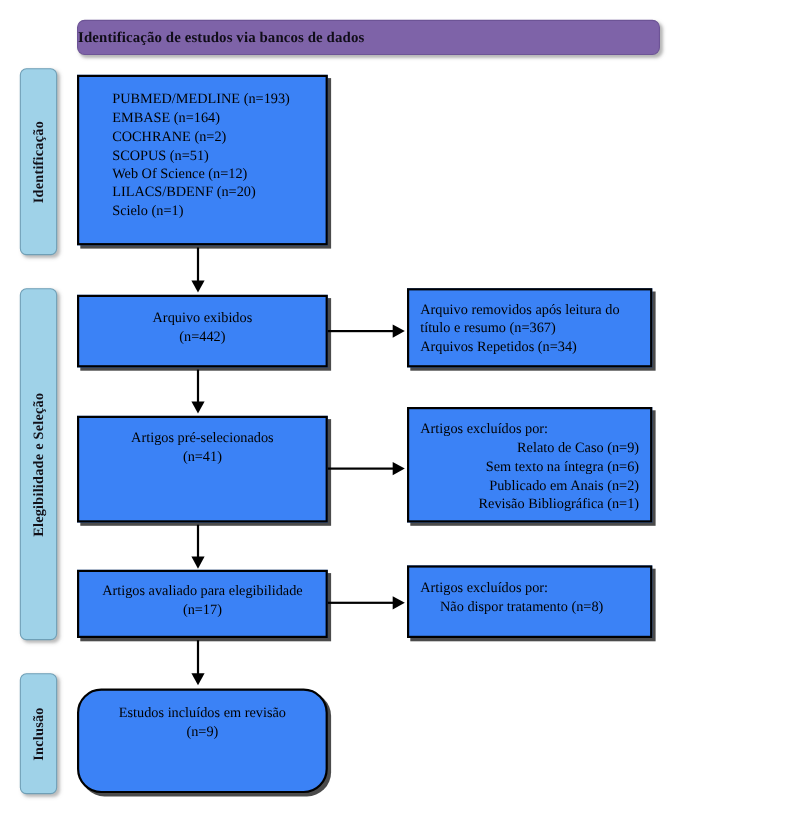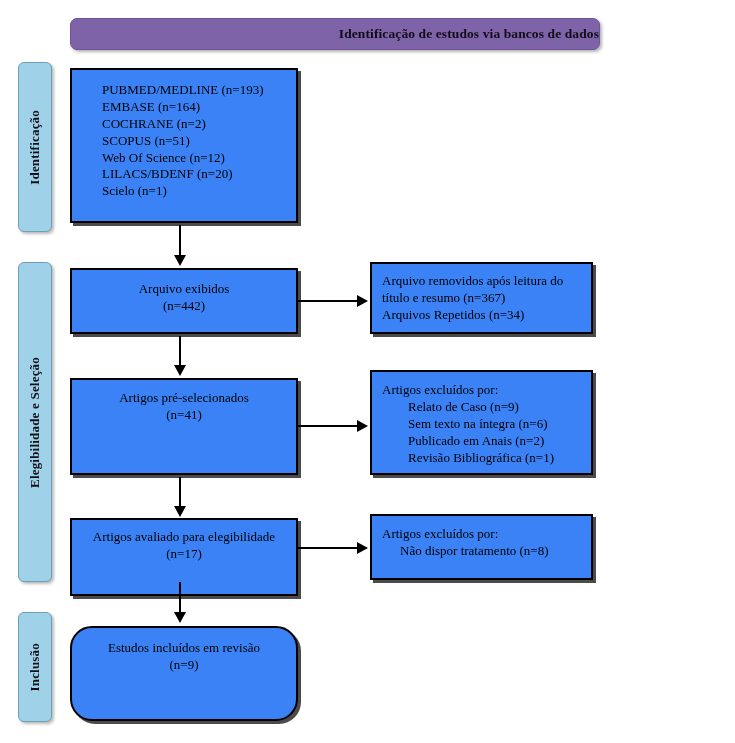--- a/index.html
+++ b/index.html
@@ -22,21 +22,21 @@
     left: 70px;
     top: 18px;
     width: 530px;
     height: 32px;
     background: #7e63a8;
     border: 1px solid #6d5496;
     border-radius: 7px;
     box-shadow: 2px 2px 3px rgba(120,120,120,0.55);
     display: flex;
     align-items: center;
-    justify-content: flex-end;
+    justify-content: flex-start;
     box-sizing: border-box;
   }
   .banner-text {
     font-size: 13.5px;
     font-weight: bold;
     color: #100d18;
     letter-spacing: 0.1px;
     text-align: center;
   }
 
@@ -75,21 +75,21 @@
   }
   .box-inner {
     padding: 8px 10px 6px 10px;
     font-size: 13px;
     line-height: 1.30;
     color: #000000;
   }
   .center .box-inner { text-align: center; }
   .left .box-inner { text-align: left; }
   .line { white-space: pre-wrap; }
-  .indent { padding-left: 26px; }
+  .indent { padding-left: 26px; text-align: right; }
   .indent-sm { padding-left: 18px; }
 
   
   .conn { position: absolute; }
   .v-line {
     position: absolute;
     width: 2px;
     background: #000000;
   }
   .h-line {
@@ -195,21 +195,21 @@
       <div class="line indent">Publicado em Anais (n=2)</div>
       <div class="line indent">Revisão Bibliográfica (n=1)</div>
     </div>
   </div>
 
   <div class="conn">
     <div class="v-line" style="left:179px; top:477px; height:32px;"></div>
     <div class="arrow-down" style="left:174px; top:506px;"></div>
   </div>
 
-  <div class="box center" style="left:70px; top:518px; width:228px; height:78px;">
+  <div class="box center" style="left:70px; top:518px; width:228px; height:62px;">
     <div class="box-inner" style="padding-top:9px;">
       <div class="line">Artigos avaliado para elegibilidade</div>
       <div class="line">(n=17)</div>
     </div>
   </div>
 
   <div class="conn">
     <div class="h-line" style="left:298px; top:547px; width:62px;"></div>
     <div class="arrow-right" style="left:357px; top:542px;"></div>
   </div>

